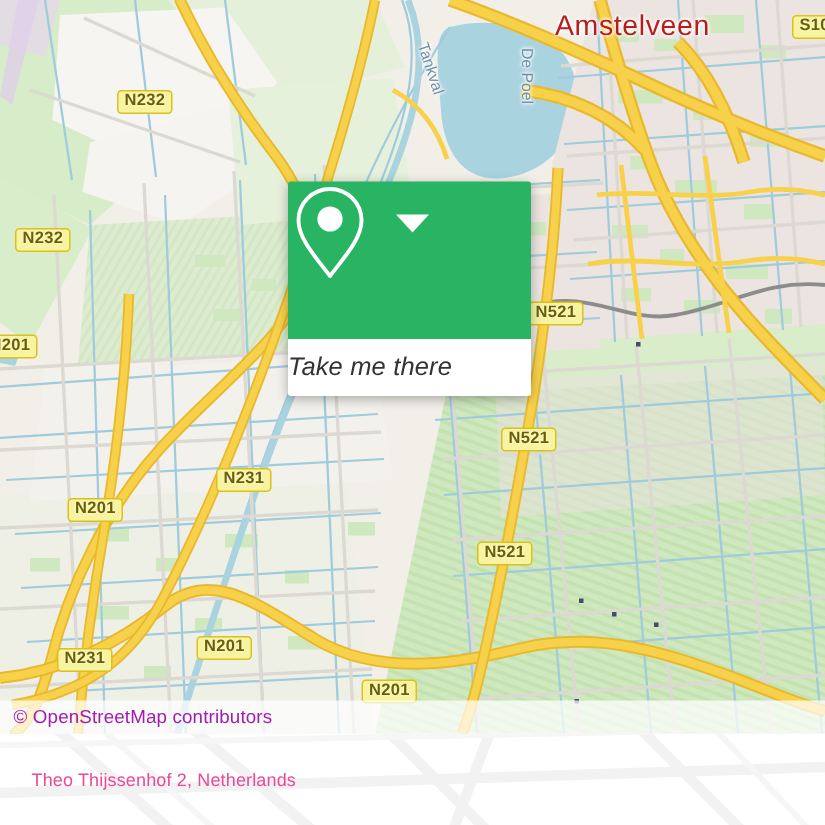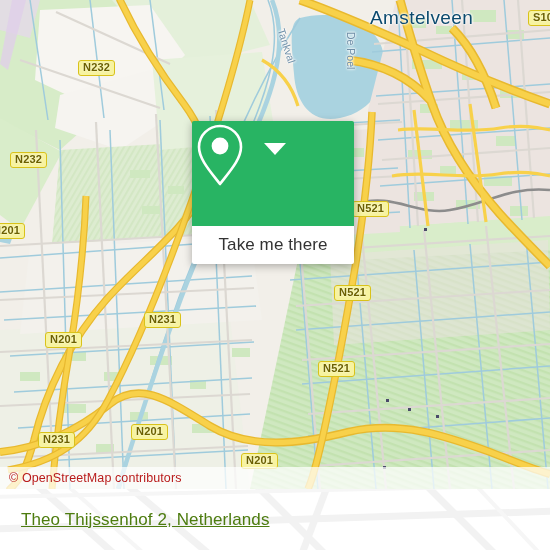--- a/index.html
+++ b/index.html
@@ -15,21 +15,21 @@
     position:absolute;left:0;top:0;width:550px;height:489px;
     overflow:hidden;background:#eceae4;
   }
   #map svg{position:absolute;left:0;top:0;}
 
   
   .attrib{
     position:absolute;left:0;bottom:0;width:100%;
     height:22px;line-height:22px;
     background:rgba(255,255,255,.72);
-    font-size:12.5px;color:#b91c1c;
+    font-size:12.5px;color:#a21caf;
     padding-left:9px;box-sizing:border-box;
     letter-spacing:.1px;white-space:nowrap;
   }
 
   
   .shield{
     position:absolute;
     background:#f7f3a0;
     border:1.4px solid #d9c21a;
     border-radius:3px;
@@ -38,63 +38,63 @@
     padding:1px 4px 2px 4px;
     line-height:11px;
     letter-spacing:.2px;
     white-space:nowrap;
     box-sizing:border-box;
     text-shadow:0 0 2px #fff;
   }
 
   
   .place{
-    position:absolute;color:#0c4a6e;white-space:nowrap;
+    position:absolute;color:#b91c1c;white-space:nowrap;
     text-shadow:0 0 3px #fff,0 0 3px #fff,0 0 2px #fff;
   }
   .place-city{font-size:19px;letter-spacing:.4px;}
   .place-water{font-size:10.5px;color:#6f8fa8;}
   .rot90{transform:rotate(90deg);transform-origin:left top;}
   .rot70{transform:rotate(72deg);transform-origin:left top;}
 
   
   #callout{
     position:absolute;left:192px;top:121px;width:162px;
     filter:drop-shadow(0 2px 4px rgba(0,0,0,.30));
   }
   #callout-top{
     height:105px;background:#28b463;
     border-radius:2px 2px 0 0;
     display:flex;align-items:center;justify-content:center;
   }
   #callout-bottom{
     height:38px;background:#fff;
     border-radius:0 0 2px 2px;
-    display:flex;align-items:center;justify-content:center;
+    display:flex;align-items:center;font-style:italic;
   }
   #callout-label{
     font-size:17px;color:#333;letter-spacing:.1px;
   }
   #callout-tail{
     position:absolute;left:50%;top:143px;
     margin-left:-11px;width:0;height:0;
     border-left:11px solid transparent;
     border-right:11px solid transparent;
     border-top:12px solid #fff;
   }
 
   
   #footer{
     position:absolute;left:0;top:489px;width:550px;height:61px;
     background:#fff;overflow:hidden;
   }
   #footer-watermark{position:absolute;left:0;top:0;opacity:1;}
   #footer-address{
     position:absolute;left:21px;top:50%;transform:translateY(-50%);
-    font-size:17px;color:#4d7c0f;white-space:nowrap;letter-spacing:.1px;text-decoration:underline;
+    font-size:12px;color:#ec4899;white-space:nowrap;letter-spacing:.1px;
   }
   #brand{
     position:absolute;right:14px;top:50%;transform:translateY(-50%);
     display:flex;align-items:center;gap:2px;
   }
   #brand-word{
     font-size:34px;color:#231f20;font-weight:bold;
     letter-spacing:-1.3px;line-height:34px;
   }
 </style>

